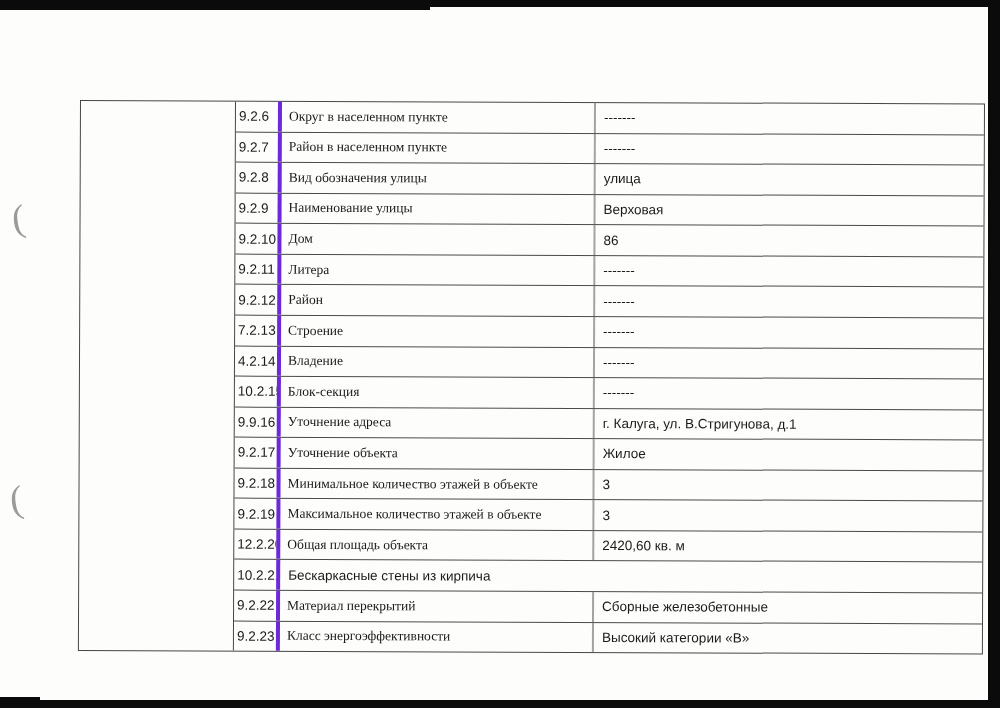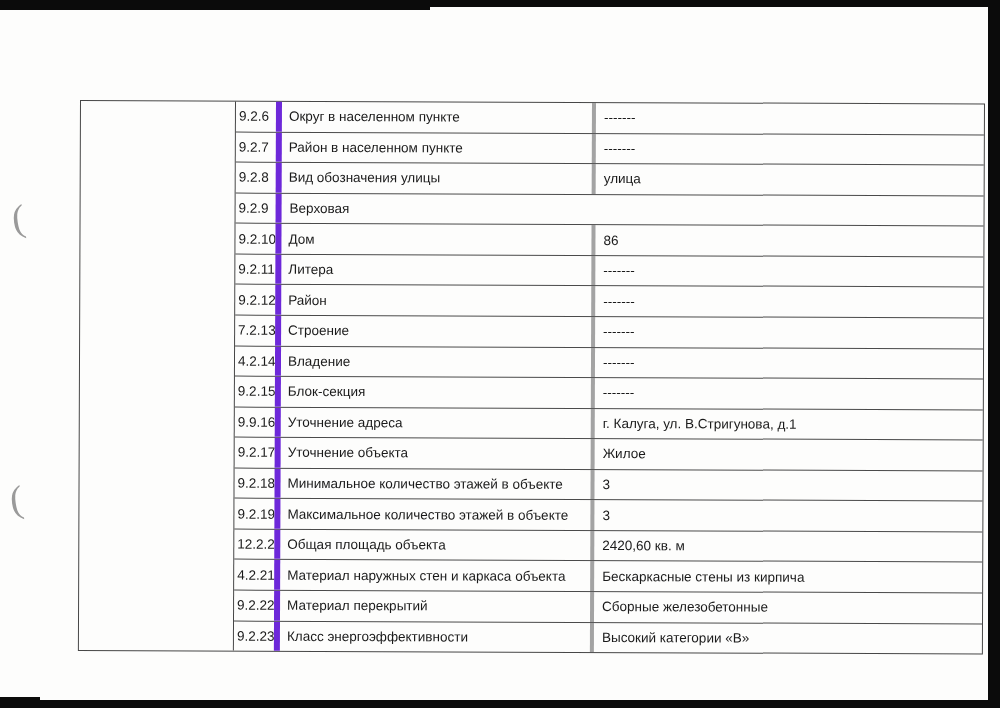--- a/index.html
+++ b/index.html
@@ -71,26 +71,27 @@
   .row:last-child { border-bottom: none; }
   .cell {
     display: flex;
     align-items: center;
     overflow: hidden;
     white-space: nowrap;
   }
   .cell.num {
     width: 46px;
     padding-left: 3px;
-    border-right: 6px solid #6d28d9;
+    border-right: 4px solid #6d28d9;
   }
   .cell.label {
     width: 314px;
     padding-left: 7px;
-    border-right: 4px solid #a3a3a3;
+    border-right: 2px solid #a3a3a3;
+    font-family: Liberation Serif, serif;
   }
   .cell.value {
     flex: 1;
     padding-left: 8px;
   }
 </style>
 </head>
 <body>
 
 <div class="page">
@@ -115,20 +116,21 @@
           <div class="cell label">Район в населенном пункте</div>
           <div class="cell value">-------</div>
         </div>
         <div class="row">
           <div class="cell num">9.2.8</div>
           <div class="cell label">Вид обозначения улицы</div>
           <div class="cell value">улица</div>
         </div>
         <div class="row">
           <div class="cell num">9.2.9</div>
+          <div class="cell label">Наименование улицы</div>
           <div class="cell value">Верховая</div>
         </div>
         <div class="row">
           <div class="cell num">9.2.10</div>
           <div class="cell label">Дом</div>
           <div class="cell value">86</div>
         </div>
         <div class="row">
           <div class="cell num">9.2.11</div>
           <div class="cell label">Литера</div>
@@ -143,21 +145,21 @@
           <div class="cell num">7.2.13</div>
           <div class="cell label">Строение</div>
           <div class="cell value">-------</div>
         </div>
         <div class="row">
           <div class="cell num">4.2.14</div>
           <div class="cell label">Владение</div>
           <div class="cell value">-------</div>
         </div>
         <div class="row">
-          <div class="cell num">9.2.15</div>
+          <div class="cell num">10.2.15</div>
           <div class="cell label">Блок-секция</div>
           <div class="cell value">-------</div>
         </div>
         <div class="row">
           <div class="cell num">9.9.16</div>
           <div class="cell label">Уточнение адреса</div>
           <div class="cell value">г. Калуга, ул. В.Стригунова, д.1</div>
         </div>
         <div class="row">
           <div class="cell num">9.2.17</div>
@@ -173,22 +175,21 @@
           <div class="cell num">9.2.19</div>
           <div class="cell label">Максимальное количество этажей в объекте</div>
           <div class="cell value">3</div>
         </div>
         <div class="row">
           <div class="cell num">12.2.20</div>
           <div class="cell label">Общая площадь объекта</div>
           <div class="cell value">2420,60 кв. м</div>
         </div>
         <div class="row">
-          <div class="cell num">4.2.21</div>
-          <div class="cell label">Материал наружных стен и каркаса объекта</div>
+          <div class="cell num">10.2.21</div>
           <div class="cell value">Бескаркасные стены из кирпича</div>
         </div>
         <div class="row">
           <div class="cell num">9.2.22</div>
           <div class="cell label">Материал перекрытий</div>
           <div class="cell value">Сборные железобетонные</div>
         </div>
         <div class="row">
           <div class="cell num">9.2.23</div>
           <div class="cell label">Класс энергоэффективности</div>

